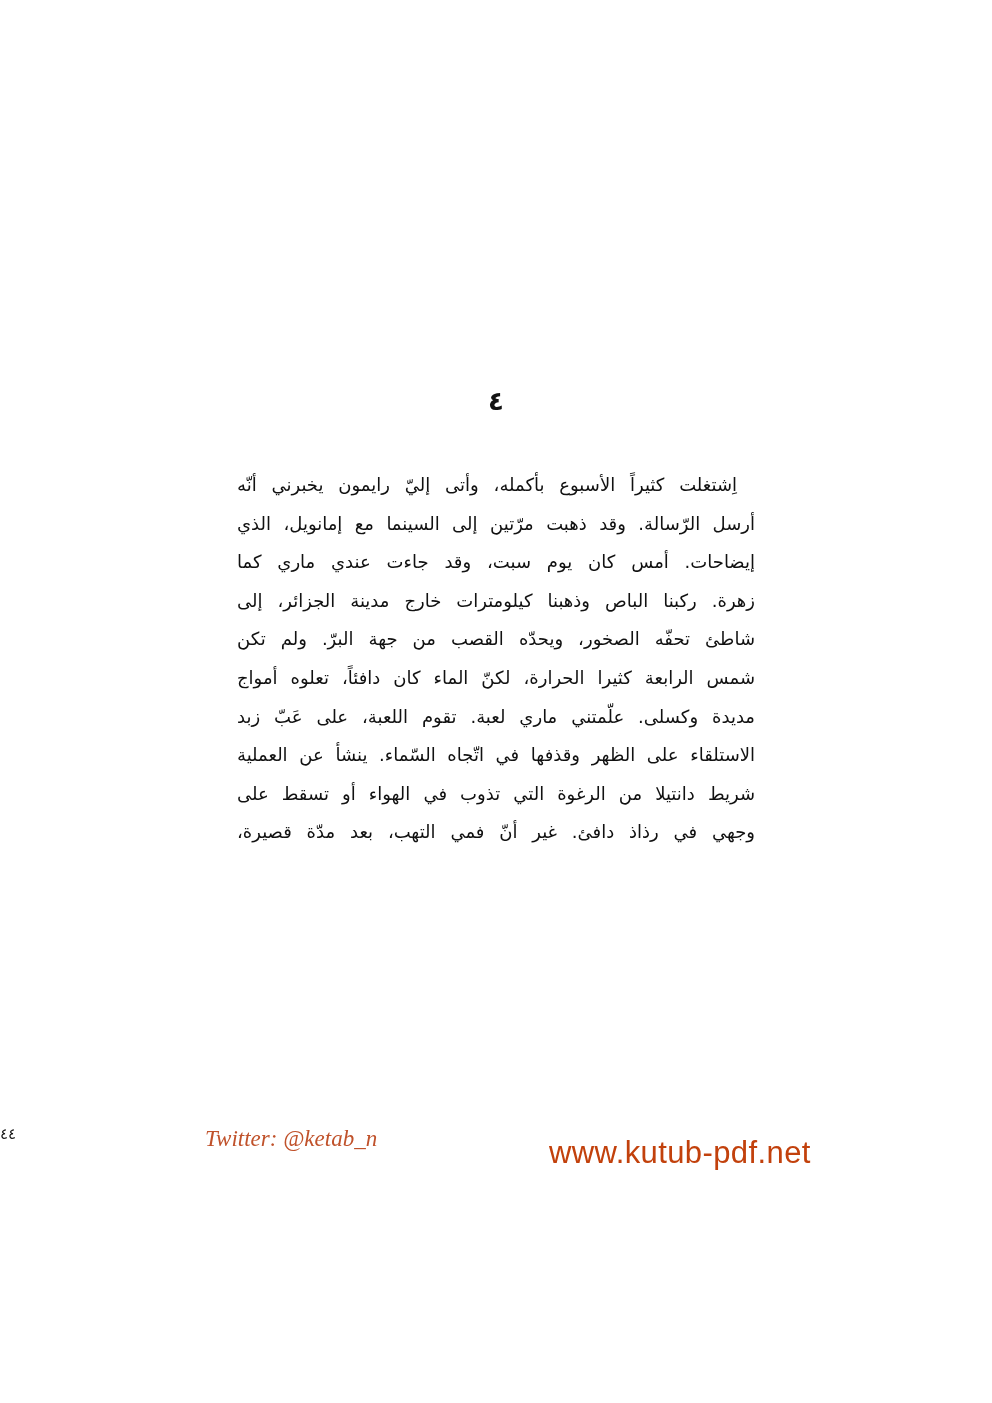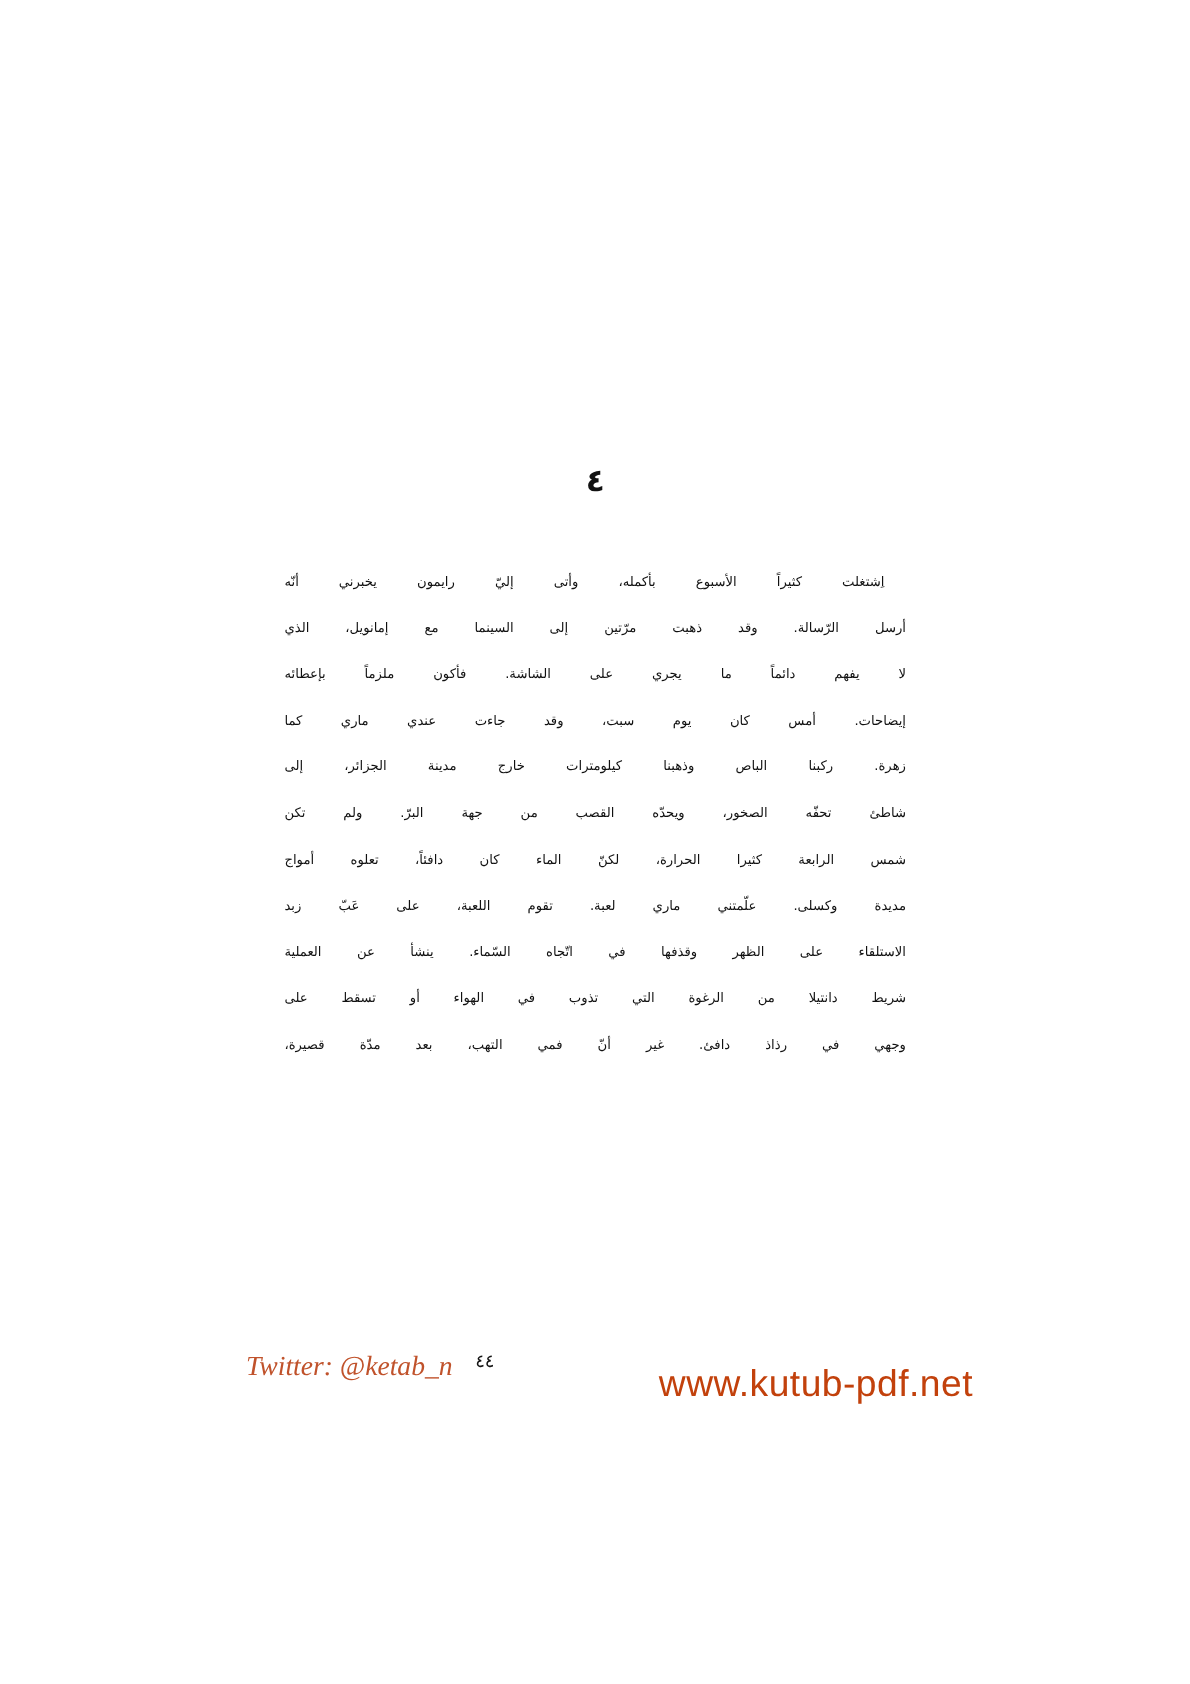--- a/index.html
+++ b/index.html
@@ -40,21 +40,21 @@
 
   
   #body-text {
     position: absolute;
     top: 466px;
     right: 237px;
     width: 518px;
     direction: rtl;
     text-align: justify;
     font-family: "DejaVu Sans", "Liberation Sans", sans-serif;
-    font-size: 11px;
+    font-size: 18px;
     color: #111111;
     line-height: 38.6px;
     font-weight: 400;
   }
   #body-text .para-line {
     display: block;
     white-space: nowrap;
     text-align: justify;
     text-align-last: justify;
   }
@@ -85,21 +85,21 @@
     color: #c0522b;
     white-space: nowrap;
     direction: ltr;
   }
 
   #page-number {
     position: absolute;
     top: 7px;
     left: 0;
     width: 808px;
-    text-align: center;
+    text-align: left;
     font-family: "DejaVu Sans", "Liberation Sans", sans-serif;
     font-size: 15px;
     color: #141414;
     direction: rtl;
   }
 
   #site-watermark {
     position: absolute;
     top: 17px;
     left: 549px;
@@ -115,21 +115,20 @@
 </head>
 <body>
 
 <div id="page-sheet">
 
   <div id="chapter-heading">٤</div>
 
   <div id="body-text">
     <span class="para-line first-line">اِشتغلت كثيراً الأسبوع بأكمله، وأتى إليّ رايمون يخبرني أنّه</span>
     <span class="para-line">أرسل الرّسالة. وقد ذهبت مرّتين إلى السينما مع إمانويل، الذي</span>
-    <span class="para-line">لا يفهم دائماً ما يجري على الشاشة. فأكون ملزماً بإعطائه</span>
     <span class="para-line">إيضاحات. أمس كان يوم سبت، وقد جاءت عندي ماري كما</span>
     <span class="para-line">زهرة. ركبنا الباص وذهبنا كيلومترات خارج مدينة الجزائر، إلى</span>
     <span class="para-line">شاطئ تحفّه الصخور، ويحدّه القصب من جهة البرّ. ولم تكن</span>
     <span class="para-line">شمس الرابعة كثيرا الحرارة، لكنّ الماء كان دافئاً، تعلوه أمواج</span>
     <span class="para-line">مديدة وكسلى. علّمتني ماري لعبة. تقوم اللعبة، على عَبّ زبد</span>
     <span class="para-line">الاستلقاء على الظهر وقذفها في اتّجاه السّماء. ينشأ عن العملية</span>
     <span class="para-line">شريط دانتيلا من الرغوة التي تذوب في الهواء أو تسقط على</span>
     <span class="para-line last-line">وجهي في رذاذ دافئ. غير أنّ فمي التهب، بعد مدّة قصيرة،</span>
   </div>
 

